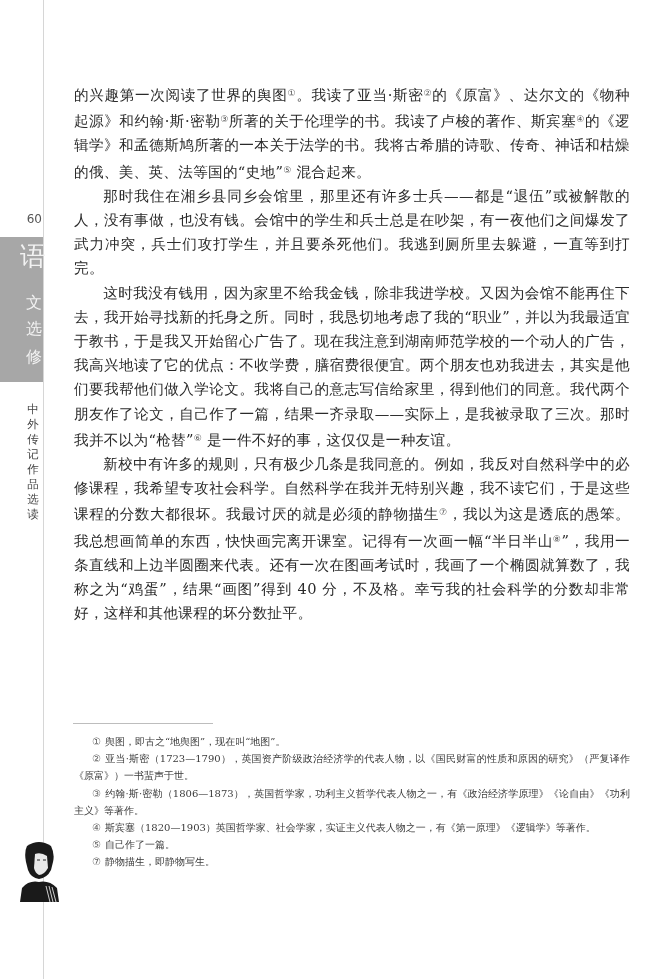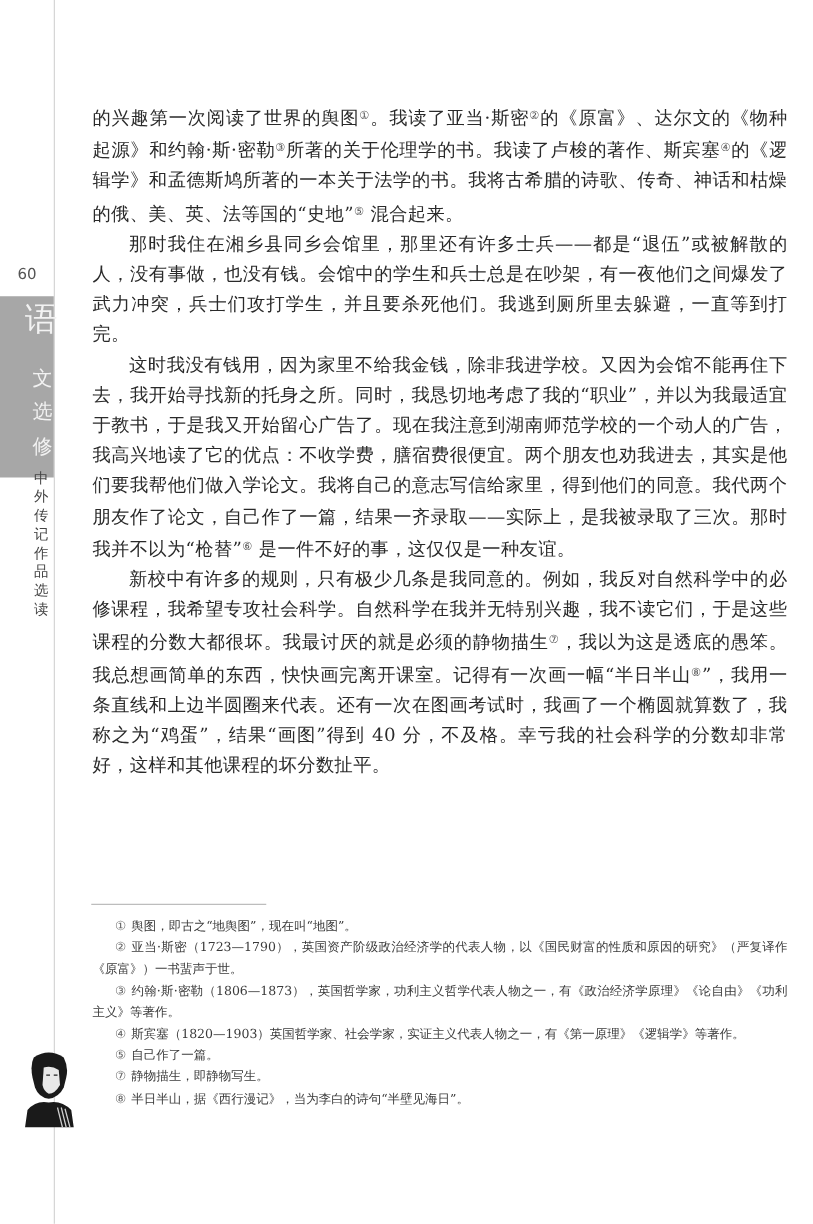--- a/index.html
+++ b/index.html
@@ -8,36 +8,36 @@
     font-family: "DejaVu Serif", "Liberation Serif", serif;
     color: #2a2a2a;
   }
   .spine-line {
     position: absolute; left: 43px; top: 0; width: 1px; height: 979px;
     background: #d6d6d6;
   }
   .page-number {
     position: absolute; left: 14px; top: 212px; width: 28px;
     font-family: "DejaVu Sans", "Liberation Sans", sans-serif;
-    font-size: 12px; color: #555; text-align: left;
+    font-size: 12px; color: #555; text-align: right;
   }
   .section-tab {
     position: absolute; left: 0; top: 237px; width: 43px; height: 145px;
     background: #a7a7a7;
   }
   .section-tab .big {
     position: absolute; left: 20px; top: 6px;
     font-size: 26px; color: #f2f2f2; line-height: 1;
   }
   .section-tab .small {
     position: absolute; left: 25px; width: 18px; text-align: center;
     font-size: 16px; color: #f2f2f2; line-height: 1;
   }
   .series-title {
-    position: absolute; left: 25px; top: 375px; width: 16px;
+    position: absolute; left: 25px; top: 402px; width: 16px;
     font-size: 11.5px; line-height: 15px; color: #444; text-align: center;
     word-break: break-all;
   }
   .portrait {
     position: absolute; left: 17px; top: 840px; width: 44px; height: 62px;
   }
   .body-text {
     position: absolute; left: 74px; top: 81px; width: 556px;
     font-size: 14.6px; line-height: 24.2px; text-align: justify;
     letter-spacing: 0.3px;
@@ -90,14 +90,13 @@
 
 <div class="footnote-rule"></div>
 
 <div class="footnotes" id="footnotes">
     <p class="fn"><span class="mark">①</span><span>舆图，即古之“地舆图”，现在叫“地图”。</span></p>
     <p class="fn"><span class="mark">②</span><span>亚当·斯密（1723—1790），英国资产阶级政治经济学的代表人物，以《国民财富的性质和原因的研究》（严复译作《原富》）一书蜚声于世。</span></p>
     <p class="fn"><span class="mark">③</span><span>约翰·斯·密勒（1806—1873），英国哲学家，功利主义哲学代表人物之一，有《政治经济学原理》《论自由》《功利主义》等著作。</span></p>
     <p class="fn"><span class="mark">④</span><span>斯宾塞（1820—1903）英国哲学家、社会学家，实证主义代表人物之一，有《第一原理》《逻辑学》等著作。</span></p>
     <p class="fn"><span class="mark">⑤</span><span>自己作了一篇。</span></p>
     <p class="fn"><span class="mark">⑦</span><span>静物描生，即静物写生。</span></p>
-    <p class="fn"><span class="mark">⑧</span><span>半日半山，据《西行漫记》，当为李白的诗句“半壁见海日”。</span></p>
   </div>
 
 </body></html>

